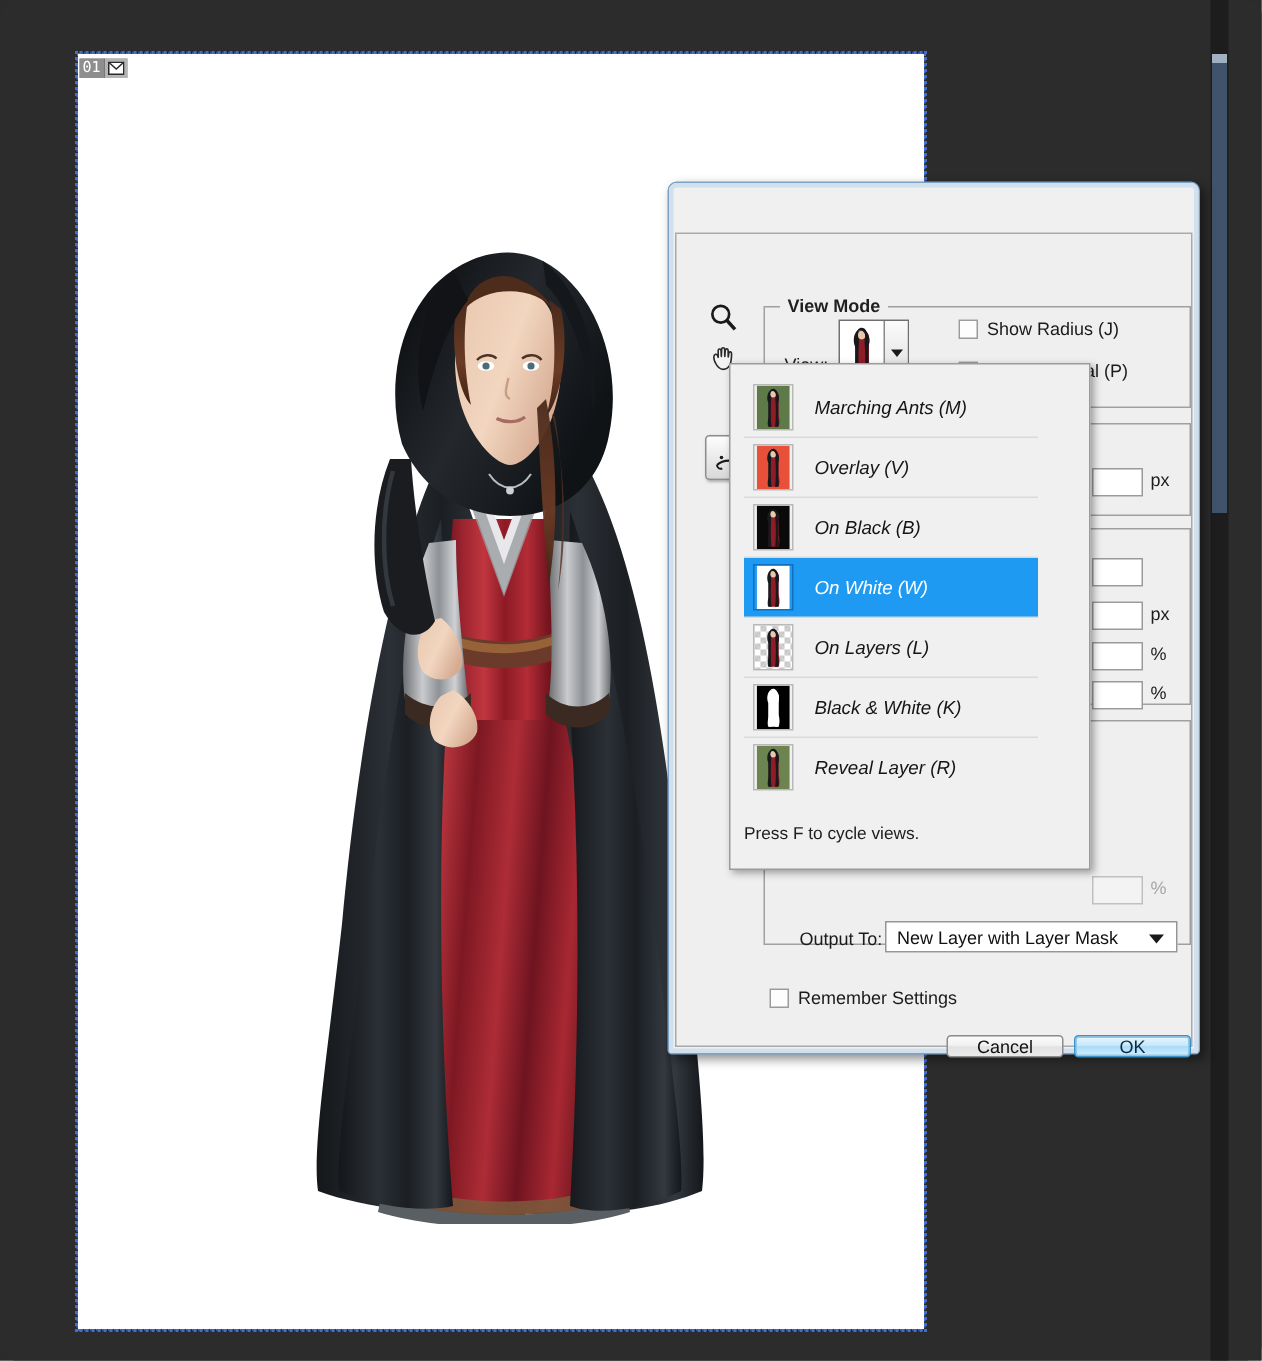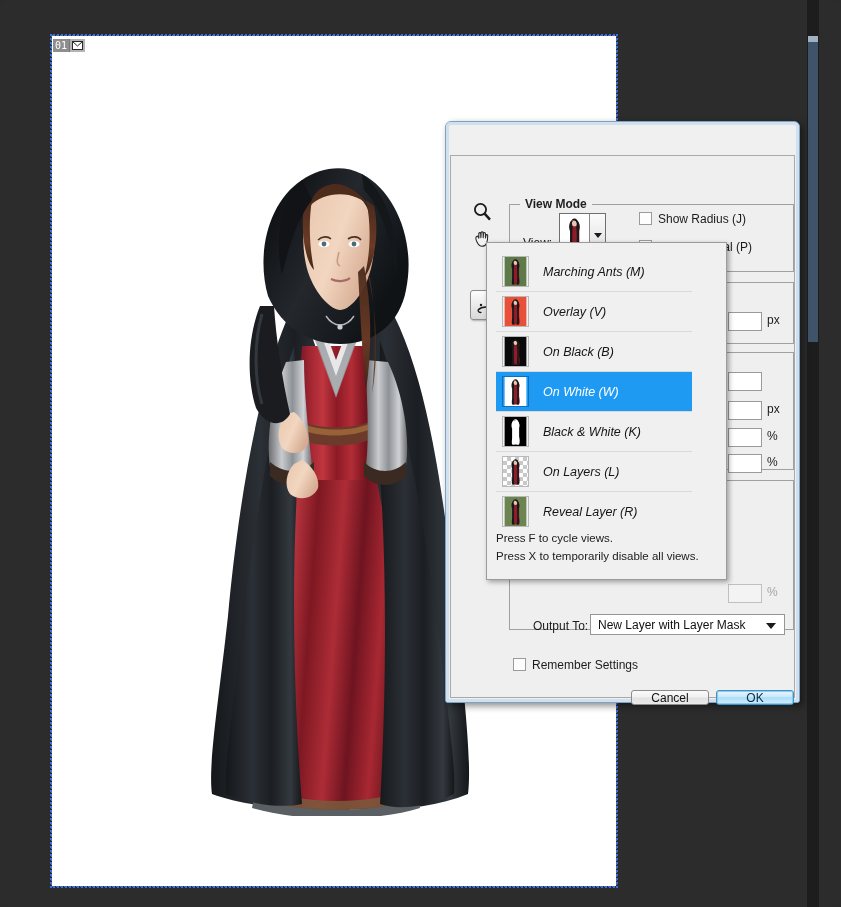--- a/index.html
+++ b/index.html
@@ -271,21 +271,21 @@
     width: 0; height: 0;
     border-left: 4px solid transparent;
     border-right: 4px solid transparent;
     border-top: 5px solid #1a1a1a;
     display: block;
   }
 
   .chk {
     position: absolute;
     display: flex;
-    align-items: flex-start;
+    align-items: flex-end;
     gap: 6px;
     cursor: pointer;
   }
   .chk .box {
     width: 13px;
     height: 13px;
     background: #fdfdfd;
     border: 1px solid #9b9b9b;
     box-sizing: border-box;
   }
@@ -704,57 +704,56 @@
               <path d="M13 5 C10 7 9.6 12 11 15 L11 28 C10 32 10 36 11 38 L20 38 C21 35 21 31 20 27 L20 14 C21 11 20 6 17 5 Z" fill="#8e1d28"></path>
               <path d="M13 4 C9.5 6 8.6 12 10.4 16 L10.4 30 C9.6 34 9.8 37 10.6 38 L13.6 38 C12.6 34 12.6 20 13 14 Z" fill="#17191c"></path>
               <path d="M16.6 4 C20 6 21.2 12 19.6 16 L19.6 30 C20.4 34 20.2 37 19.4 38 L16.6 38 C17.6 34 17.6 20 17 14 Z" fill="#17191c"></path>
               <ellipse cx="15" cy="8" rx="2.6" ry="3" fill="#e9c7ad"></ellipse>
               <path d="M12.4 4.2 C14 2.4 16.4 2.6 17.8 4.6 C18.8 6.4 18.6 9 17.4 10.4 C17.8 7.6 16.6 5.4 15 5 C13.6 4.8 12.8 5.4 12.4 4.2 Z" fill="#15171a"></path>
             </svg>
           </div>
           <div class="vlabel">On White (W)</div>
         </div>
         <div class="vitem">
-          <div class="thumb ">
-            <svg viewBox="0 0 30 40" xmlns="http://www.w3.org/2000/svg">
-              <rect width="30" height="40" fill="#000000"></rect>
-              <path d="M13 5 C10 7 9.6 12 11 15 L11 28 C10 32 10 36 11 38 L20 38 C21 35 21 31 20 27 L20 14 C21 11 20 6 17 5 Z" fill="#ffffff"></path>
-              <path d="M13 4 C9.5 6 8.6 12 10.4 16 L10.4 30 C9.6 34 9.8 37 10.6 38 L13.6 38 C12.6 34 12.6 20 13 14 Z" fill="#ffffff"></path>
-              <path d="M16.6 4 C20 6 21.2 12 19.6 16 L19.6 30 C20.4 34 20.2 37 19.4 38 L16.6 38 C17.6 34 17.6 20 17 14 Z" fill="#ffffff"></path>
-              <ellipse cx="15" cy="8" rx="2.6" ry="3" fill="#ffffff"></ellipse>
-              <path d="M12.4 4.2 C14 2.4 16.4 2.6 17.8 4.6 C18.8 6.4 18.6 9 17.4 10.4 C17.8 7.6 16.6 5.4 15 5 C13.6 4.8 12.8 5.4 12.4 4.2 Z" fill="#ffffff"></path>
-            </svg>
-          </div>
-          <div class="vlabel">Black &amp; White (K)</div>
-        </div>
-        <div class="vitem">
           <div class="thumb checker">
             <svg viewBox="0 0 30 40" xmlns="http://www.w3.org/2000/svg">
               <path d="M13 5 C10 7 9.6 12 11 15 L11 28 C10 32 10 36 11 38 L20 38 C21 35 21 31 20 27 L20 14 C21 11 20 6 17 5 Z" fill="#8e1d28"></path>
               <path d="M13 4 C9.5 6 8.6 12 10.4 16 L10.4 30 C9.6 34 9.8 37 10.6 38 L13.6 38 C12.6 34 12.6 20 13 14 Z" fill="#17191c"></path>
               <path d="M16.6 4 C20 6 21.2 12 19.6 16 L19.6 30 C20.4 34 20.2 37 19.4 38 L16.6 38 C17.6 34 17.6 20 17 14 Z" fill="#17191c"></path>
               <ellipse cx="15" cy="8" rx="2.6" ry="3" fill="#e9c7ad"></ellipse>
               <path d="M12.4 4.2 C14 2.4 16.4 2.6 17.8 4.6 C18.8 6.4 18.6 9 17.4 10.4 C17.8 7.6 16.6 5.4 15 5 C13.6 4.8 12.8 5.4 12.4 4.2 Z" fill="#15171a"></path>
             </svg>
           </div>
           <div class="vlabel">On Layers (L)</div>
         </div>
         <div class="vitem">
           <div class="thumb ">
             <svg viewBox="0 0 30 40" xmlns="http://www.w3.org/2000/svg">
+              <rect width="30" height="40" fill="#000000"></rect>
+              <path d="M13 5 C10 7 9.6 12 11 15 L11 28 C10 32 10 36 11 38 L20 38 C21 35 21 31 20 27 L20 14 C21 11 20 6 17 5 Z" fill="#ffffff"></path>
+              <path d="M13 4 C9.5 6 8.6 12 10.4 16 L10.4 30 C9.6 34 9.8 37 10.6 38 L13.6 38 C12.6 34 12.6 20 13 14 Z" fill="#ffffff"></path>
+              <path d="M16.6 4 C20 6 21.2 12 19.6 16 L19.6 30 C20.4 34 20.2 37 19.4 38 L16.6 38 C17.6 34 17.6 20 17 14 Z" fill="#ffffff"></path>
+              <ellipse cx="15" cy="8" rx="2.6" ry="3" fill="#ffffff"></ellipse>
+              <path d="M12.4 4.2 C14 2.4 16.4 2.6 17.8 4.6 C18.8 6.4 18.6 9 17.4 10.4 C17.8 7.6 16.6 5.4 15 5 C13.6 4.8 12.8 5.4 12.4 4.2 Z" fill="#ffffff"></path>
+            </svg>
+          </div>
+          <div class="vlabel">Black &amp; White (K)</div>
+        </div>
+        <div class="vitem">
+          <div class="thumb ">
+            <svg viewBox="0 0 30 40" xmlns="http://www.w3.org/2000/svg">
               <rect width="30" height="40" fill="#6b8450"></rect>
               <path d="M13 5 C10 7 9.6 12 11 15 L11 28 C10 32 10 36 11 38 L20 38 C21 35 21 31 20 27 L20 14 C21 11 20 6 17 5 Z" fill="#8e1d28"></path>
               <path d="M13 4 C9.5 6 8.6 12 10.4 16 L10.4 30 C9.6 34 9.8 37 10.6 38 L13.6 38 C12.6 34 12.6 20 13 14 Z" fill="#17191c"></path>
               <path d="M16.6 4 C20 6 21.2 12 19.6 16 L19.6 30 C20.4 34 20.2 37 19.4 38 L16.6 38 C17.6 34 17.6 20 17 14 Z" fill="#17191c"></path>
               <ellipse cx="15" cy="8" rx="2.6" ry="3" fill="#e9c7ad"></ellipse>
               <path d="M12.4 4.2 C14 2.4 16.4 2.6 17.8 4.6 C18.8 6.4 18.6 9 17.4 10.4 C17.8 7.6 16.6 5.4 15 5 C13.6 4.8 12.8 5.4 12.4 4.2 Z" fill="#15171a"></path>
             </svg>
           </div>
           <div class="vlabel">Reveal Layer (R)</div>
         </div>
       </div>
     <div class="hints" id="popup-hints">
         <div>Press F to cycle views.</div>
-        <div>Press X to temporarily disable all views.</div>
       </div>
   </div>
 
 </div>
 
 </body></html>

